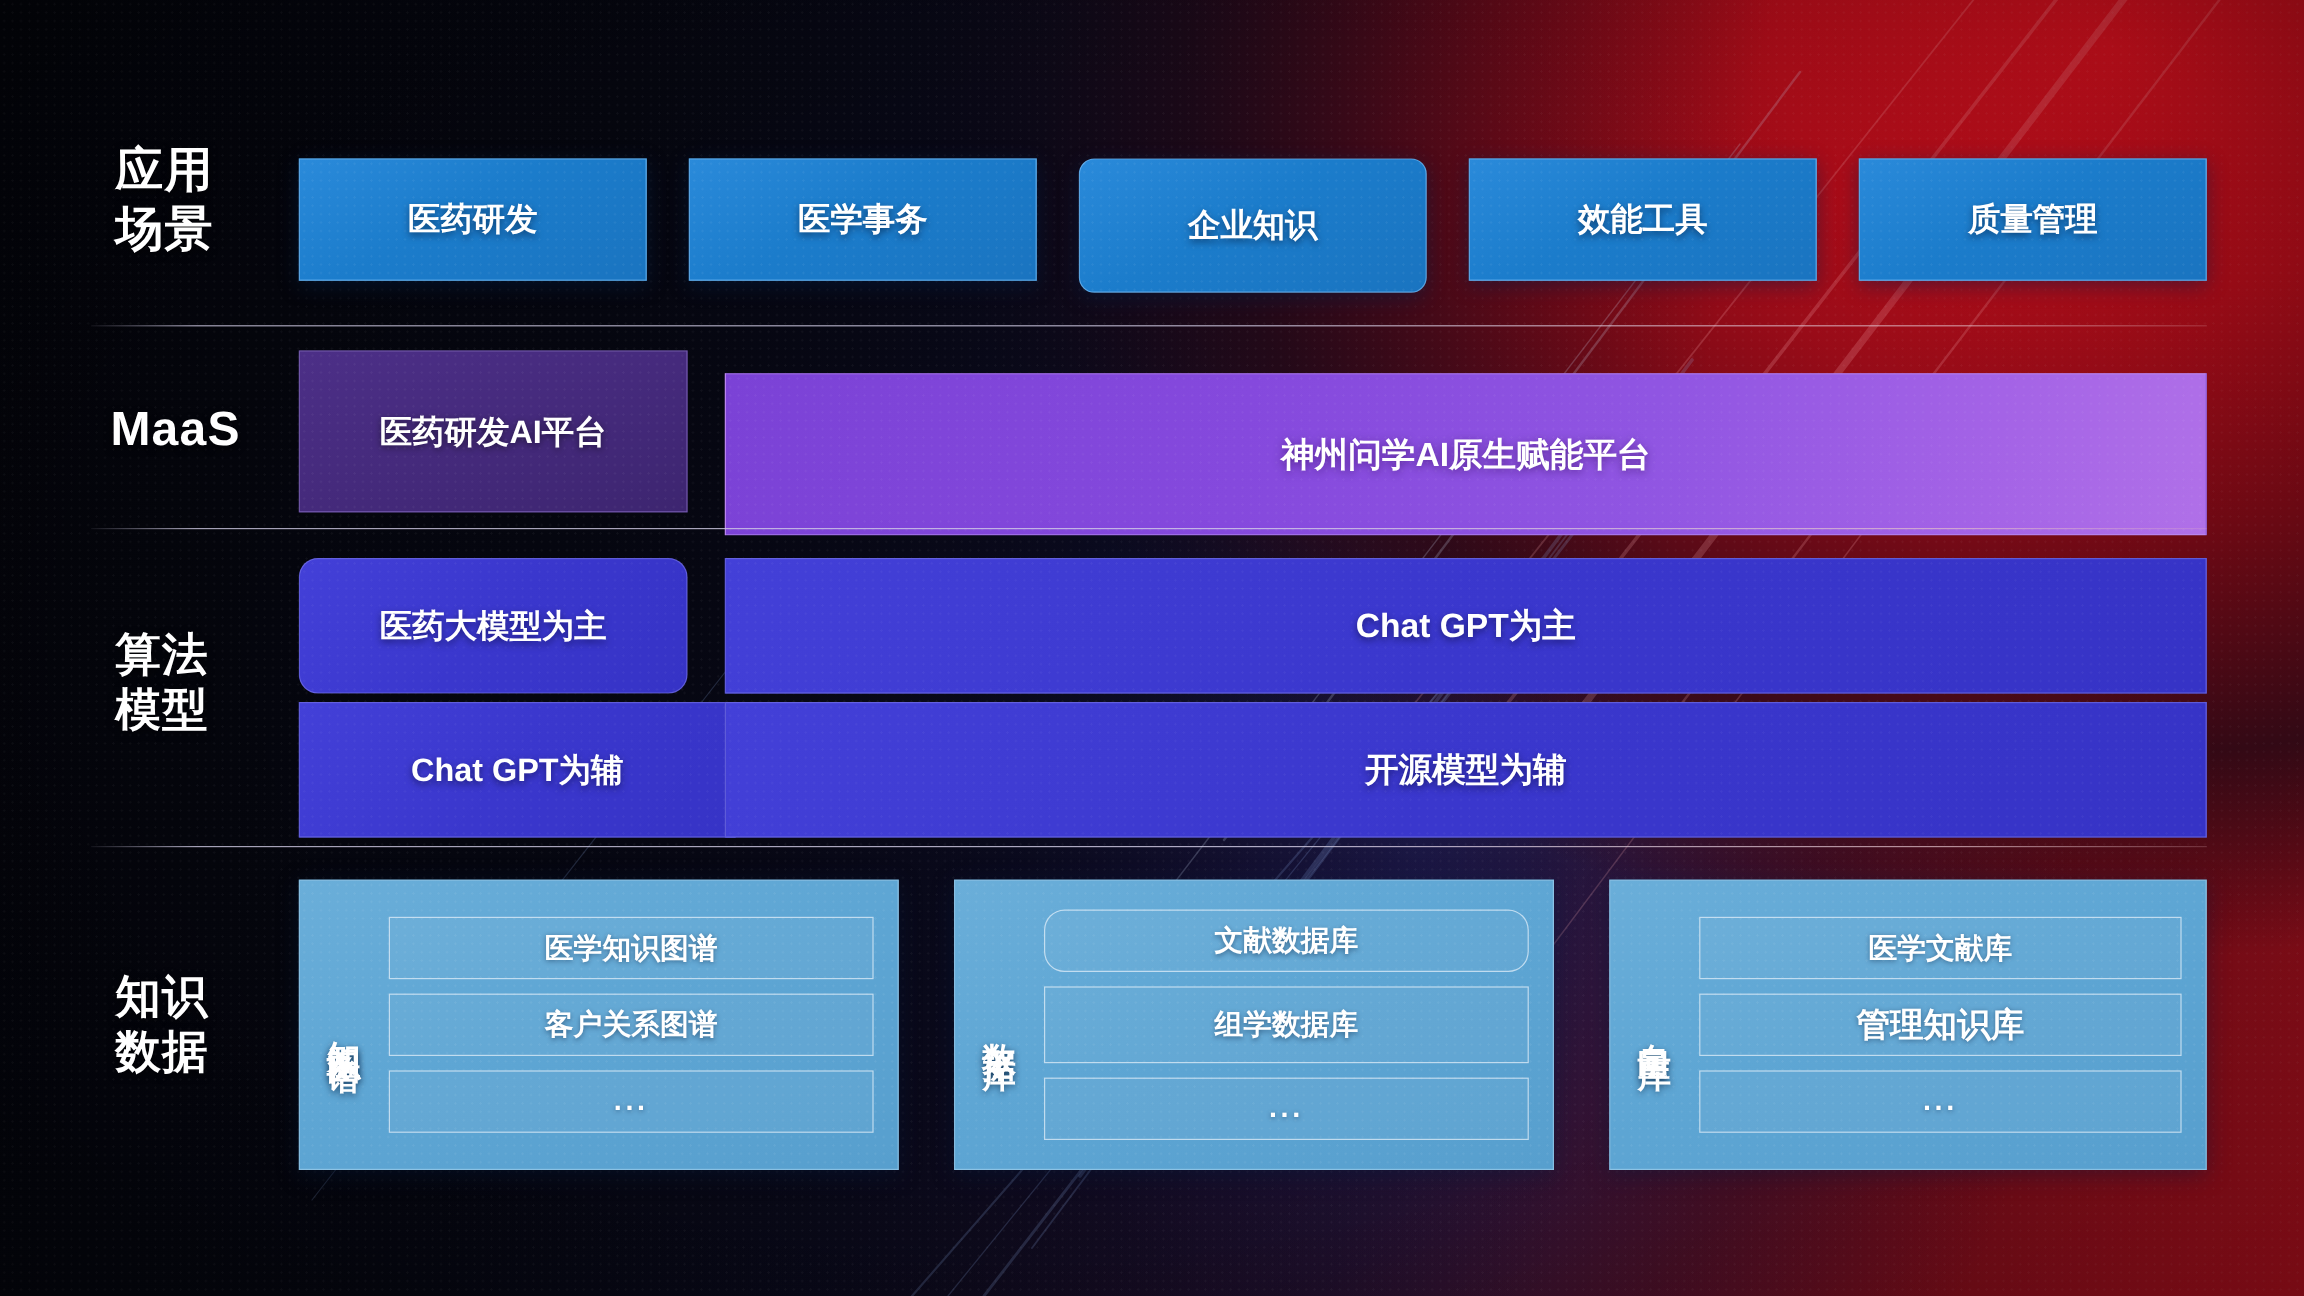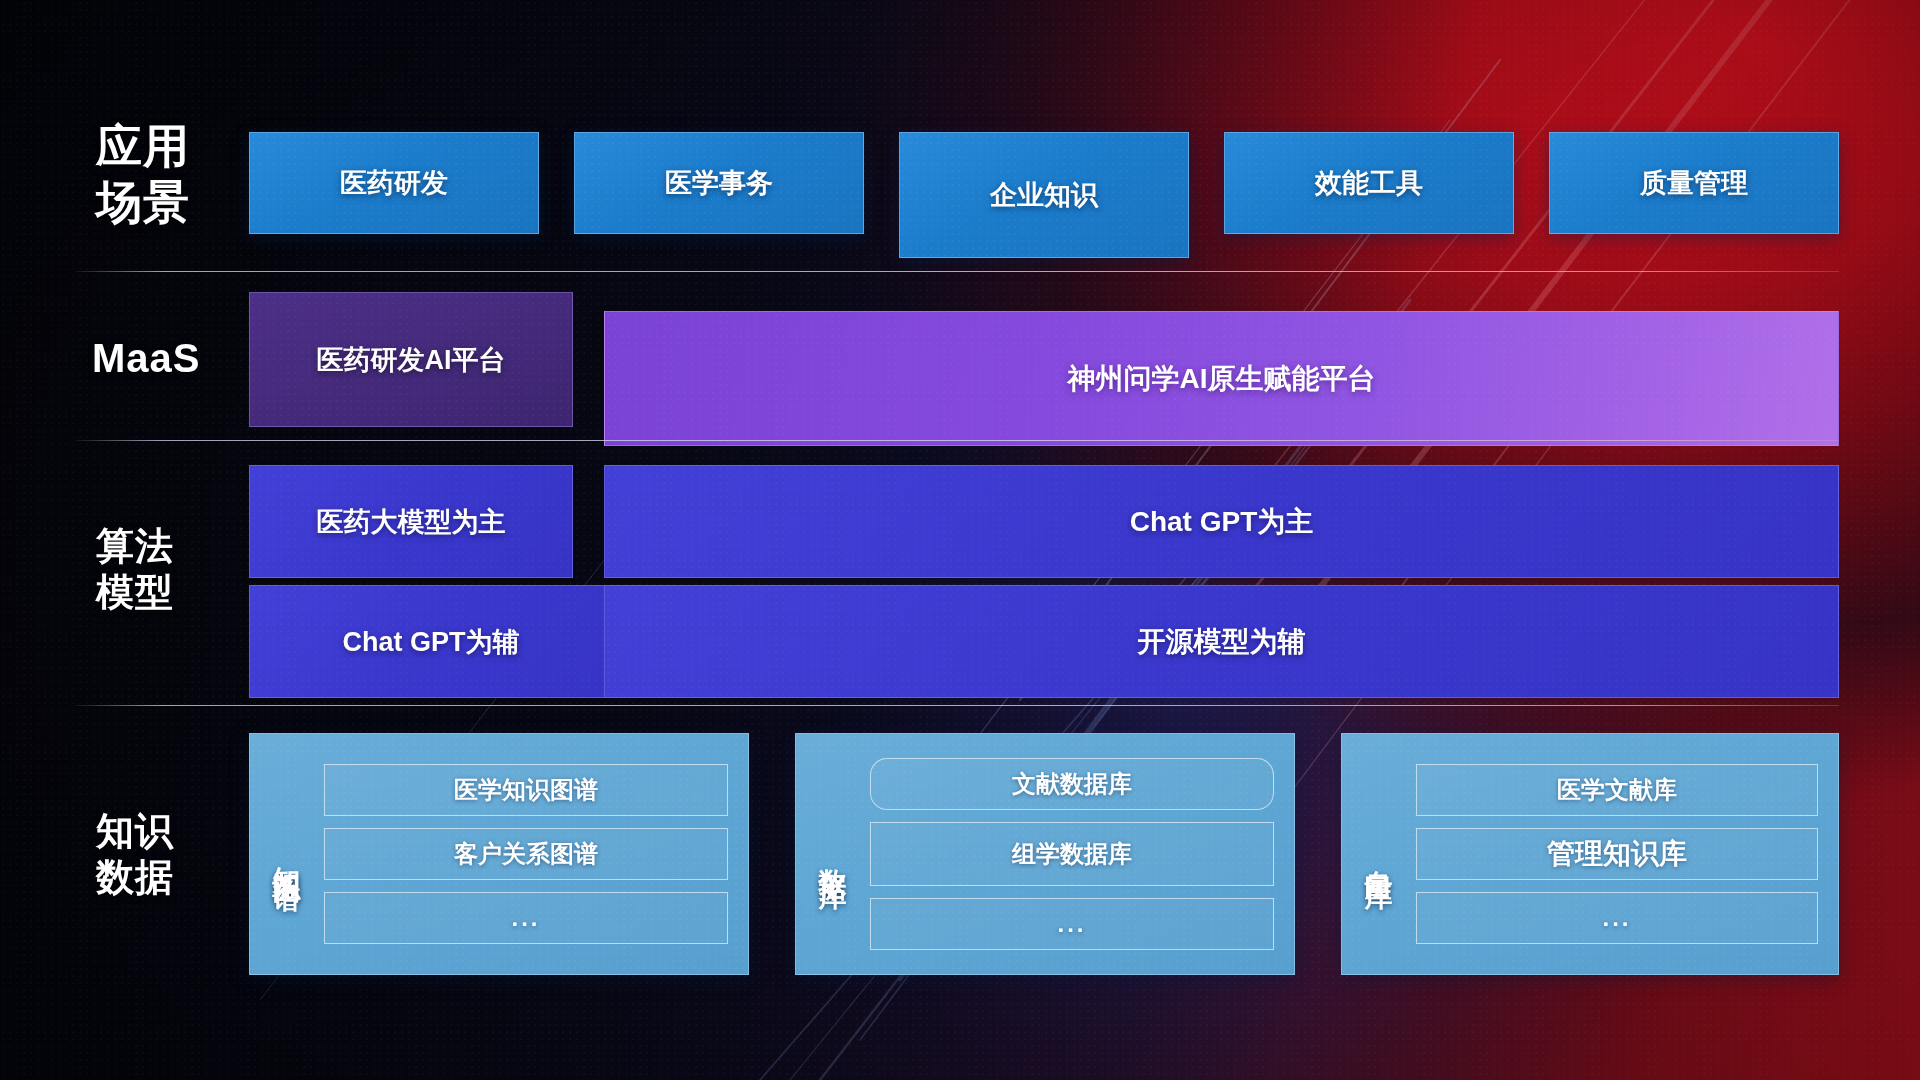--- a/index.html
+++ b/index.html
@@ -194,30 +194,30 @@
       <path d="M260,1000 L620,540" stroke="url(#sg3)" stroke-width="1"></path>
     </g>
   </svg>
   <div class="bg-dots"></div>
   <div class="bg-vignette"></div>
 
   <div id="content">
 
     <div class="wm" style="left:1640px;top:880px;font-size:30px;">向量库</div>
 
-    <div class="row-label" style="left:96px;top:118px;width:140px;font-size:46px;">应用
+    <div class="row-label" style="left:96px;top:118px;width:140px;font-size:40px;">应用
 场景</div>
 
     <div class="app-box" style="left:249px;top:132px;width:290px;height:102px;font-size:27px;">
       <span>医药研发</span>
     </div>
     <div class="app-box" style="left:574px;top:132px;width:290px;height:102px;font-size:27px;">
       <span>医学事务</span>
     </div>
-    <div class="app-box" style="left:899px;top:132px;width:290px;height:126px;font-size:27px;">
+    <div class="app-box" style="left:899px;top:132px;width:290px;height:112px;font-size:27px;border-radius:13px;">
       <span>企业知识</span>
     </div>
     <div class="app-box" style="left:1224px;top:132px;width:290px;height:102px;font-size:27px;">
       <span>效能工具</span>
     </div>
     <div class="app-box" style="left:1549px;top:132px;width:290px;height:102px;font-size:27px;">
       <span>质量管理</span>
     </div>
 
     <div class="divider" style="left:76px;top:271px;width:1763px;"></div>
@@ -229,21 +229,21 @@
     </div>
     <div class="maas-right" style="left:604px;top:292px;width:1235px;height:135px;font-size:28px;">
       <span>神州问学AI原生赋能平台</span>
     </div>
 
     <div class="divider" style="left:76px;top:440px;width:1763px;"></div>
 
     <div class="row-label" style="left:96px;top:523px;width:160px;font-size:38px;">算法
 模型</div>
 
-    <div class="algo-box" style="left:249px;top:465px;width:324px;height:113px;font-size:27px;">
+    <div class="algo-box" style="left:249px;top:465px;width:324px;height:113px;font-size:27px;border-radius:16px;">
       <span>医药大模型为主</span>
     </div>
     <div class="algo-box" style="left:249px;top:585px;width:364px;height:113px;font-size:27px;">
       <span>Chat GPT为辅</span>
     </div>
     <div class="algo-box" style="left:604px;top:465px;width:1235px;height:113px;font-size:28px;">
       <span>Chat GPT为主</span>
     </div>
     <div class="algo-box" style="left:604px;top:585px;width:1235px;height:113px;font-size:28px;">
       <span>开源模型为辅</span>

